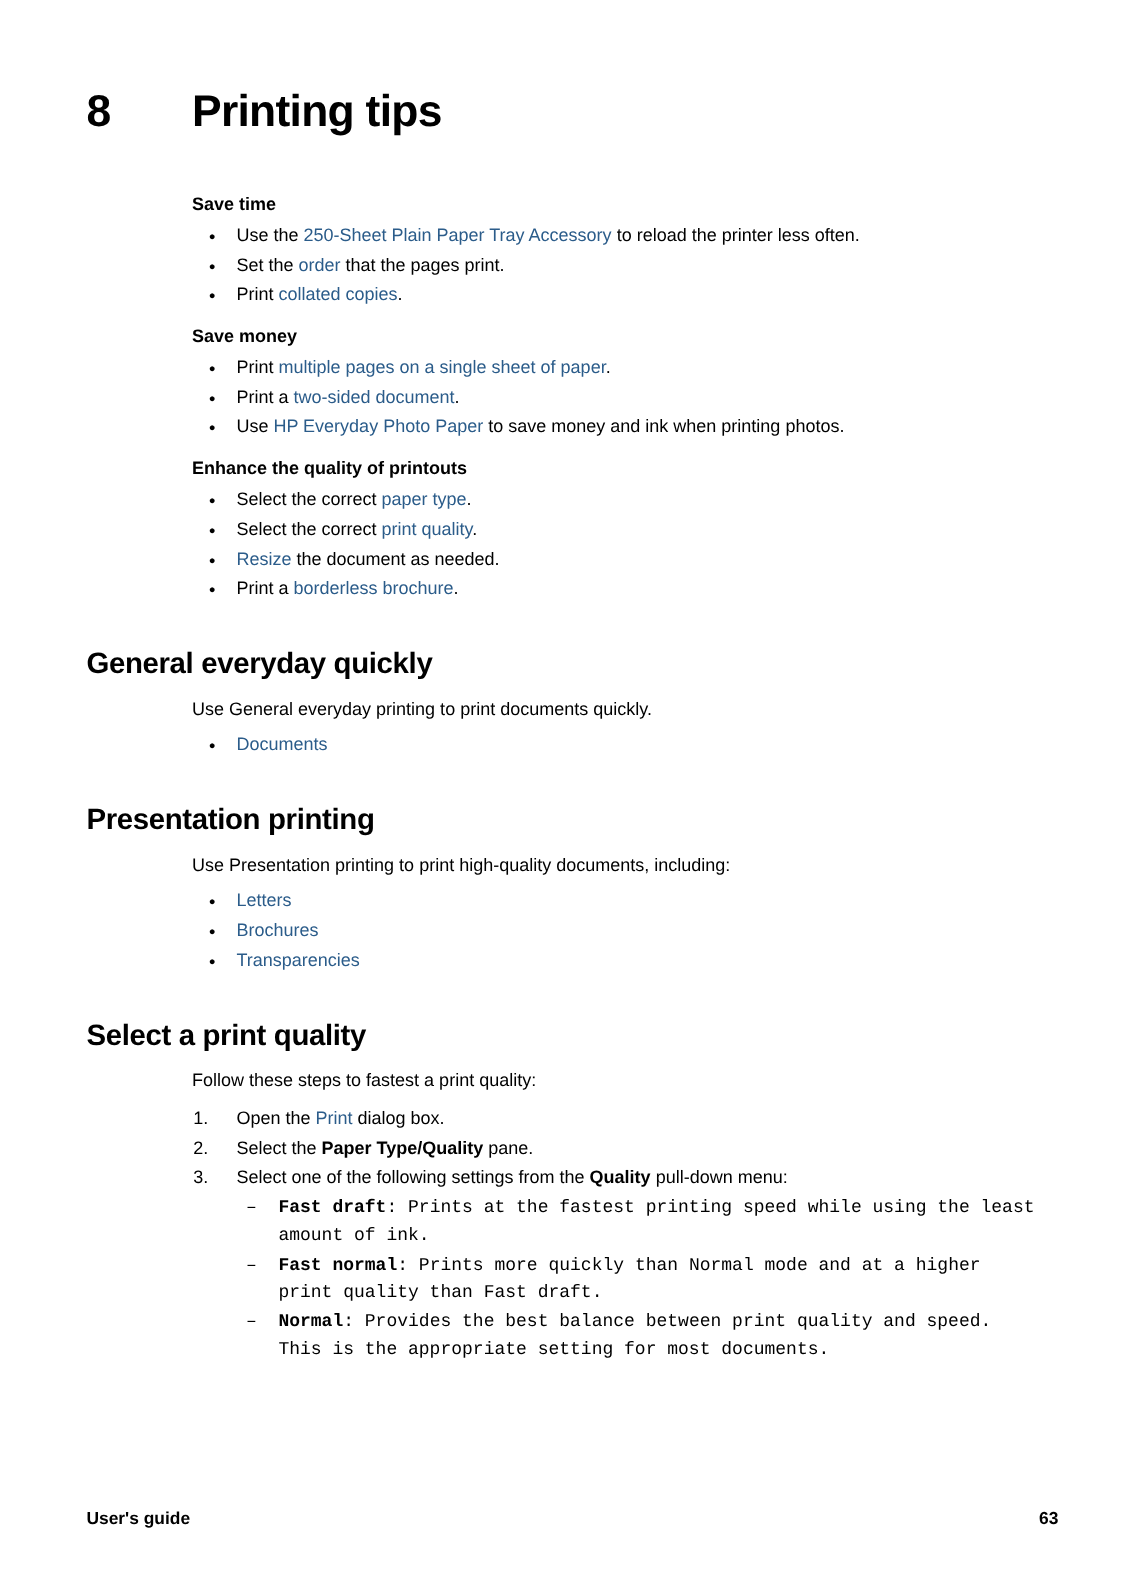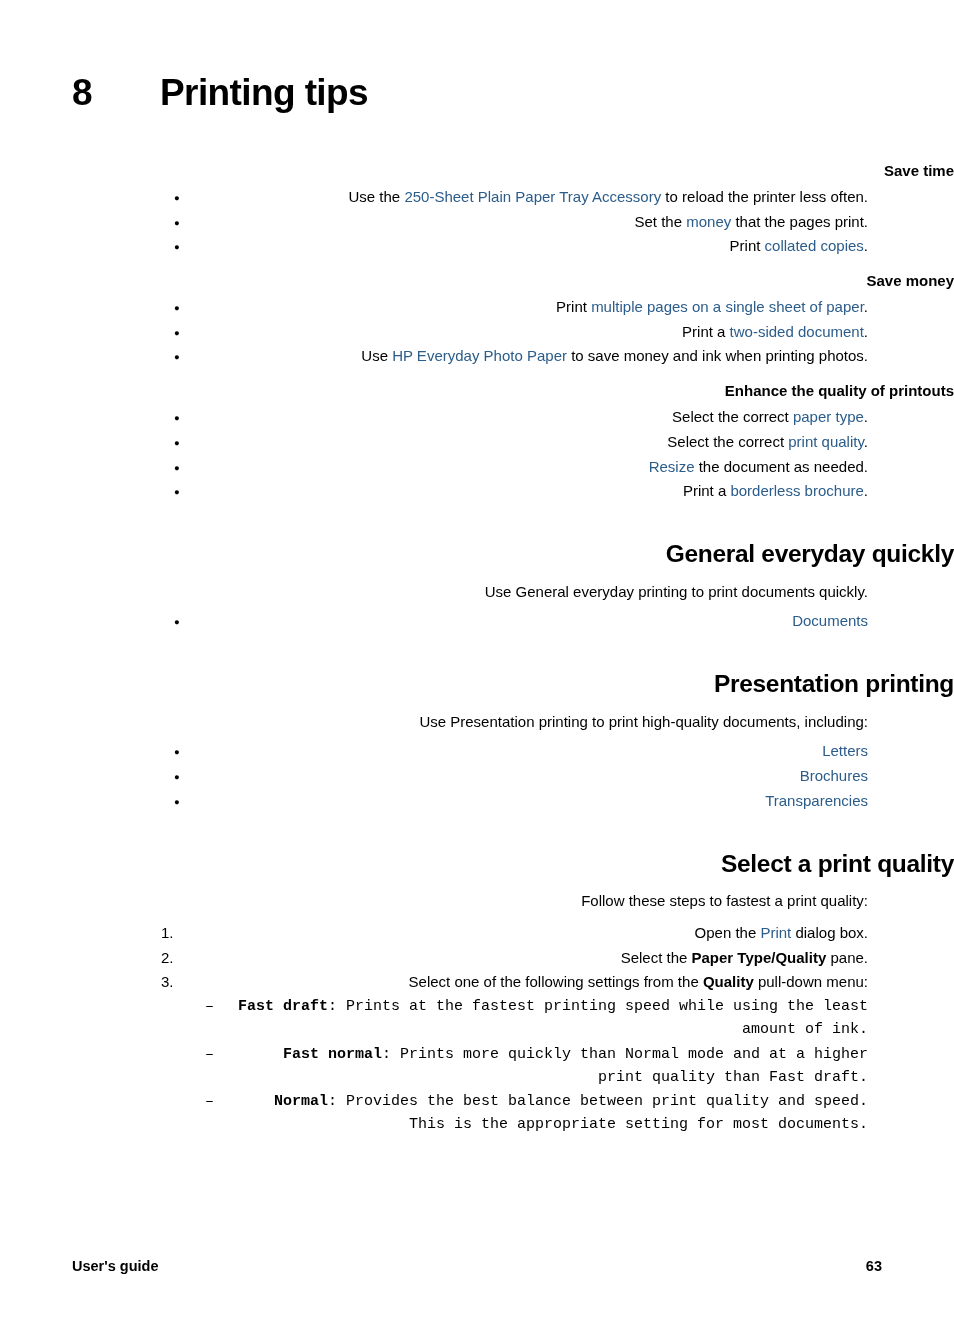--- a/index.html
+++ b/index.html
@@ -45,21 +45,20 @@
     line-height: 1;
     letter-spacing: -0.6px;
   }
 
   
   .content {
     position: absolute;
     left: 0;
     top: 160px;
     width: 954px;
-    text-align: right;
   }
 
   .subhead {
     font-size: 15px;
     font-weight: bold;
     margin: 0 0 3px 0;
     padding-left: 160px;
     line-height: 1.45;
   }
   .subhead.gap {
@@ -180,21 +179,21 @@
   <div class="chapter-head">
     <span class="chapter-num">8</span>
     <span class="chapter-title">Printing tips</span>
   </div>
 
   <div class="content">
 
     <h3 class="subhead">Save time</h3>
     <ul class="bullets" id="save-time-list">
         <li><span>Use the </span><span class="lnk">250-Sheet Plain Paper Tray Accessory</span><span> to reload the printer less often.</span></li>
-        <li><span>Set the </span><span class="lnk">money</span><span> that the pages print.</span></li>
+        <li><span>Set the </span><span class="lnk">order</span><span> that the pages print.</span></li>
         <li><span>Print </span><span class="lnk">collated copies</span><span>.</span></li>
       </ul>
 
     <h3 class="subhead gap">Save money</h3>
     <ul class="bullets" id="save-money-list">
         <li><span>Print </span><span class="lnk">multiple pages on a single sheet of paper</span><span>.</span></li>
         <li><span>Print a </span><span class="lnk">two-sided document</span><span>.</span></li>
         <li><span>Use </span><span class="lnk">HP Everyday Photo Paper</span><span> to save money and ink when printing photos.</span></li>
       </ul>
 

